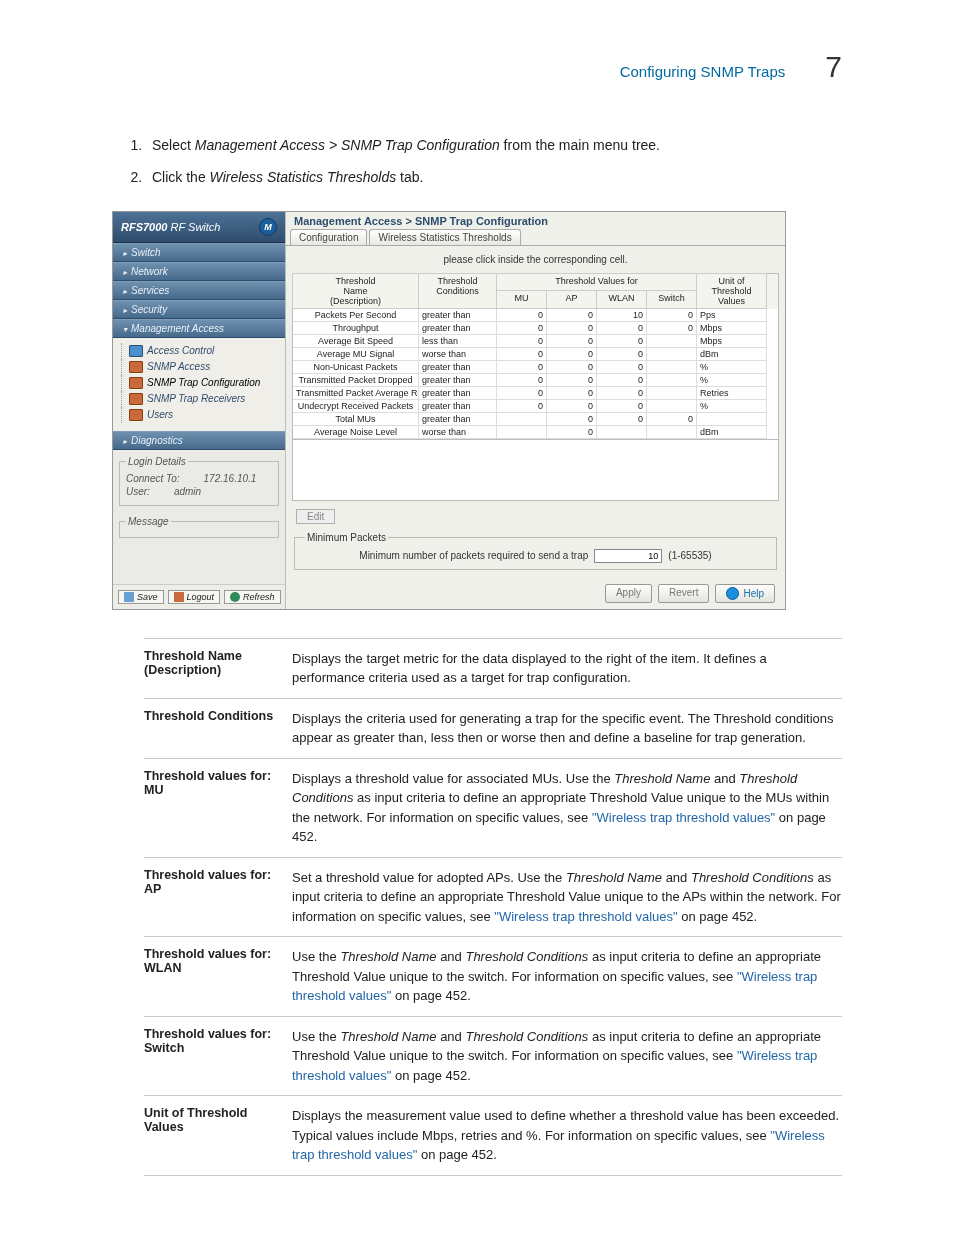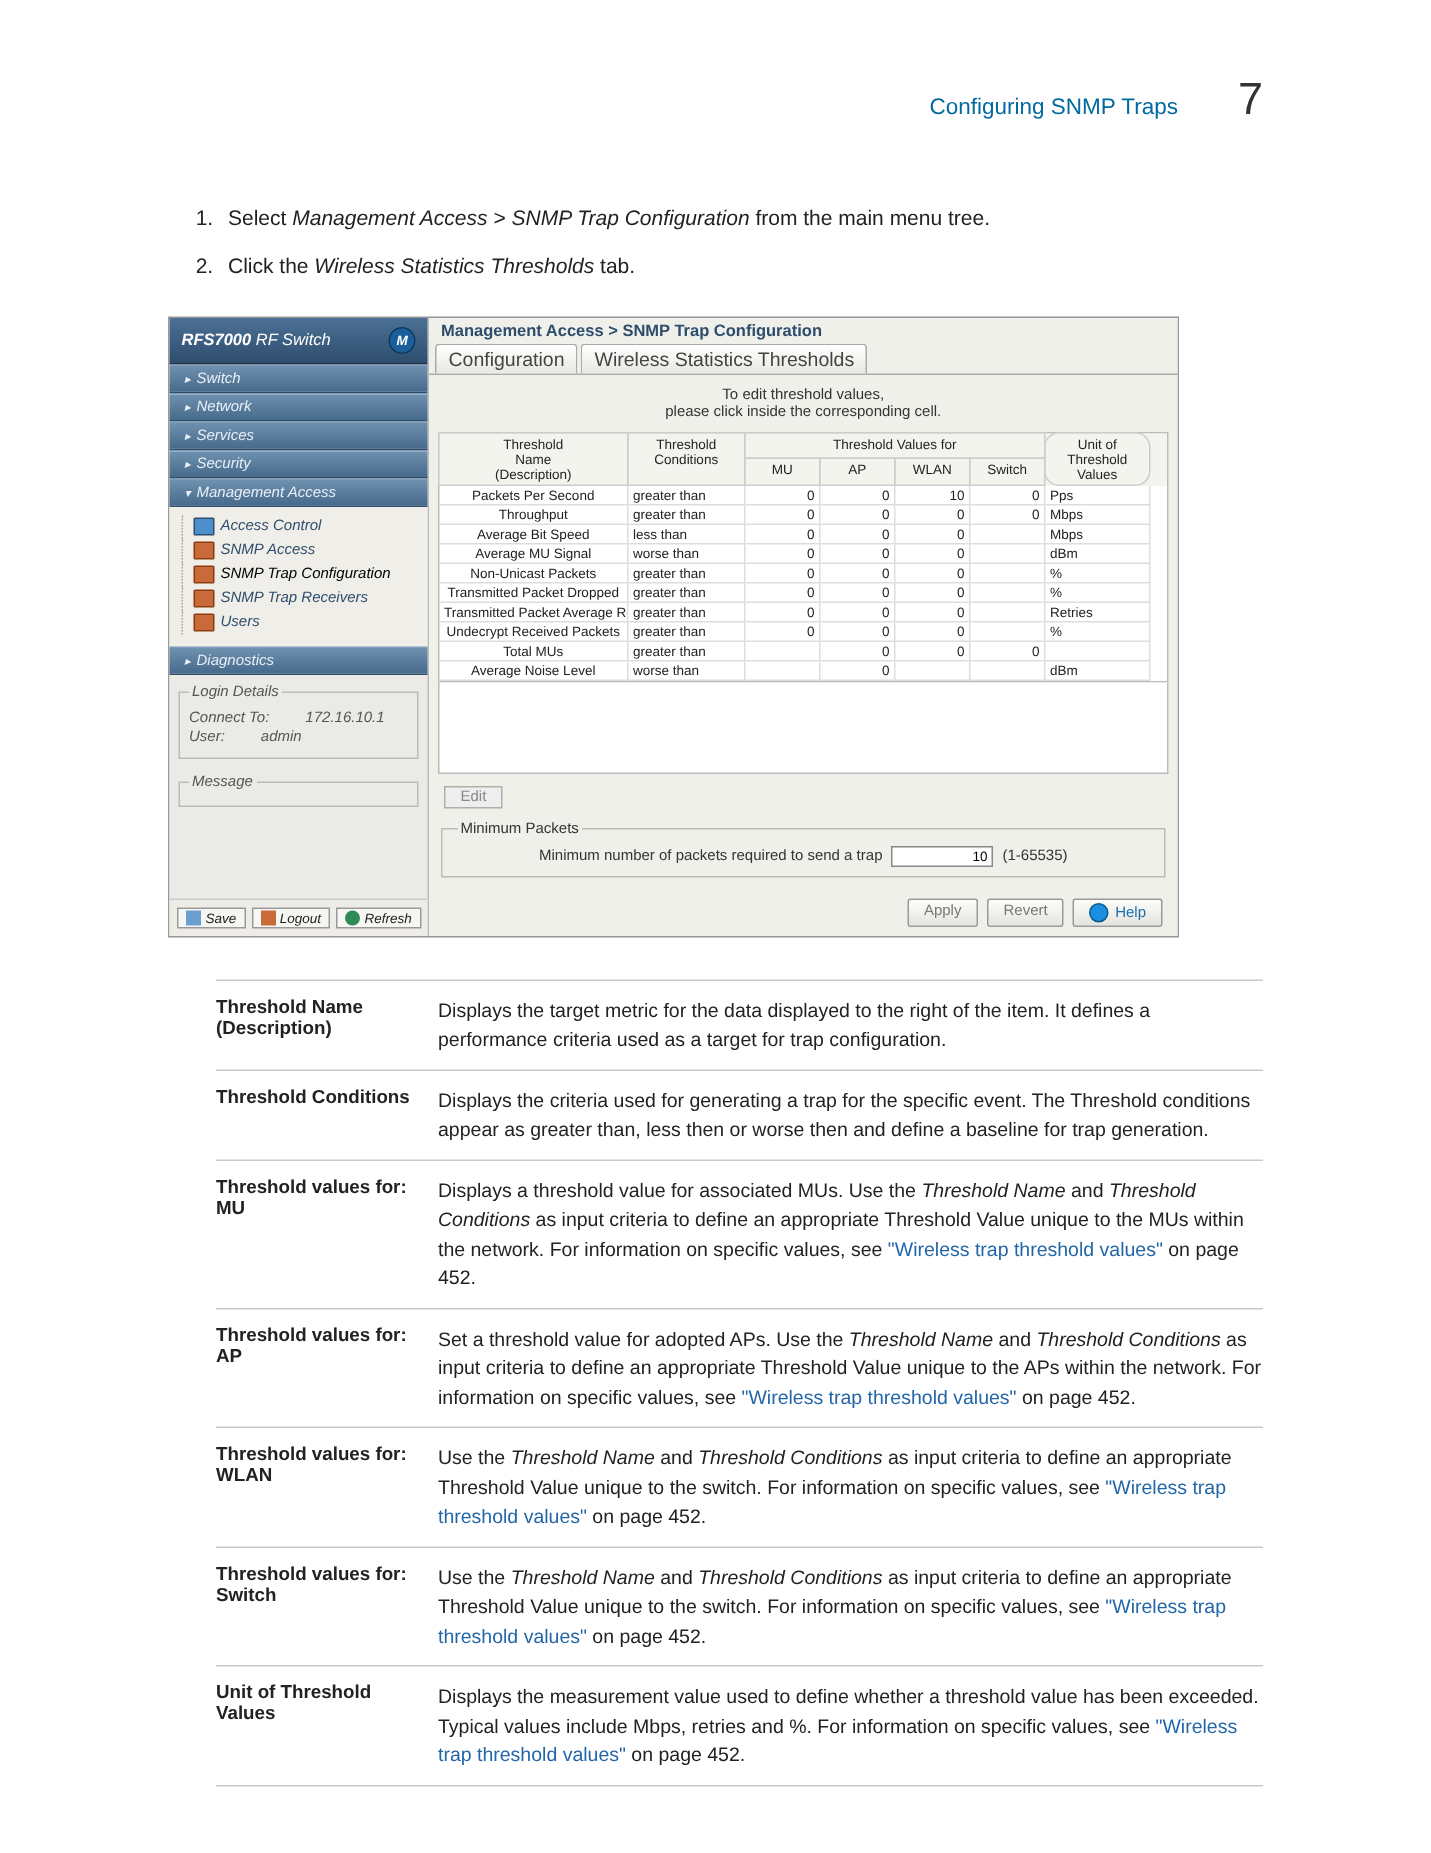--- a/index.html
+++ b/index.html
@@ -144,21 +144,21 @@
     color: #2e4d6d; font-weight: bold; font-size: 11px;
     padding: 3px 8px 2px 8px;
   }
   .tabs {
     display: flex; padding-left: 4px;
     border-bottom: 1px solid #aaa;
   }
   .tab {
     background: linear-gradient(#fff, #e8e8e2);
     border: 1px solid #aaa; border-bottom: none;
-    padding: 2px 8px; font-size: 13px; margin-right: 2px;
+    padding: 2px 8px; font-size: 10px; margin-right: 2px;
     border-radius: 3px 3px 0 0; cursor: pointer;
     color: #444;
   }
   .hint { text-align: center; color: #333; padding: 8px 0 4px 0; }
 
   .grid {
     border: 1px solid #bbb; margin: 4px 6px;
     background: #fff;
   }
   .gh {
@@ -307,33 +307,32 @@
       </div>
     </div>
 
     <div class="main">
       <div class="crumb">Management Access &gt; SNMP Trap Configuration</div>
       <div class="tabs">
         <div class="tab">Configuration</div>
         <div class="tab">Wireless Statistics Thresholds</div>
       </div>
       <div class="hint">
-        <div>To edit threshold values,</div>
         <div>please click inside the corresponding cell.</div>
       </div>
 
       <div class="grid">
         <div class="gh">
           <div style="grid-row: span 2; white-space: pre-line;">Threshold
 Name
 (Description)</div>
           <div style="grid-row: span 2; white-space: pre-line;">Threshold
 Conditions</div>
           <div class="span4">Threshold Values for</div>
-          <div style="grid-row: span 2; white-space: pre-line; border-radius: 10px;">Unit of
+          <div style="grid-row: span 2; white-space: pre-line;">Unit of
 Threshold
 Values</div>
           <div>MU</div>
           <div>AP</div>
           <div>WLAN</div>
           <div>Switch</div>
         </div>
         <div id="grid-body">
             <div class="gr">
               <div>Packets Per Second</div>

